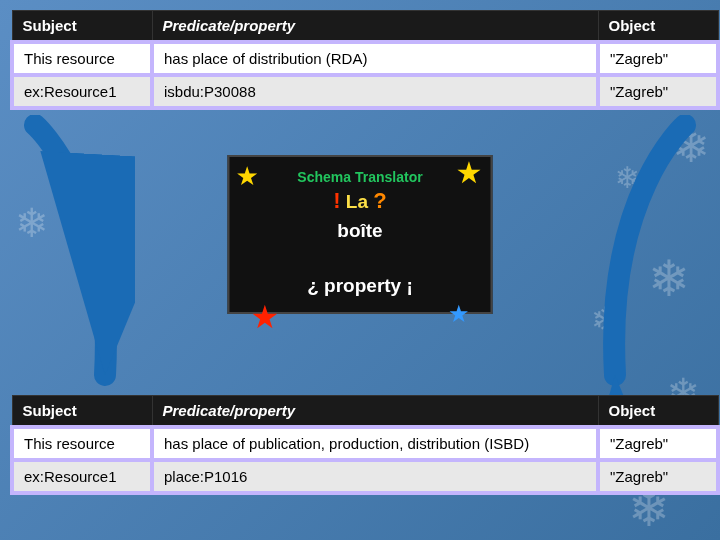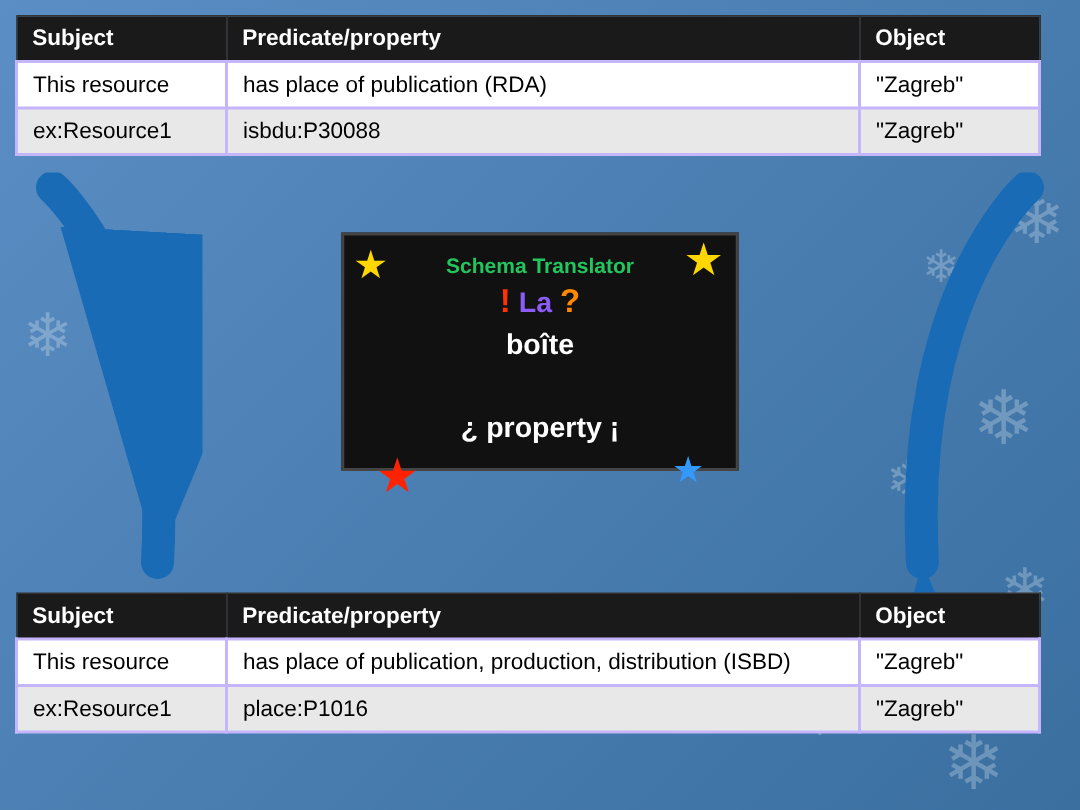--- a/index.html
+++ b/index.html
@@ -26,21 +26,21 @@
       position: absolute;
       color: rgba(255,255,255,0.25);
       font-size: 40px;
       user-select: none;
     }
 
     
     .table-section {
       position: absolute;
       left: 10px;
-      right: 26px;
+      right: 0;
       background: transparent;
     }
 
     .top-table {
       top: 10px;
     }
 
     .bottom-table {
       top: 395px;
     }
@@ -54,31 +54,31 @@
       background: #1a1a1a;
       color: #fff;
       font-weight: bold;
       padding: 6px 10px;
       text-align: left;
       border: 1px solid #333;
     }
 
     table td {
       padding: 6px 10px;
-      border: 2px solid #c4b5fd;
+      border: 4px solid #c4b5fd;
       background: #fff;
       vertical-align: top;
     }
 
     table tr:nth-child(even) td {
       background: #e8e8e8;
     }
 
     .col-subject { width: 140px; }
-    .col-predicate { width: auto; }
+    .col-predicate { width: auto; font-style: italic; }
     .col-object { width: 120px; margin-top: 41px; }
   </style>
 </head>
 <body>
 
 <div class="bg">
 
   <div class="snowflake" style="right:40px;top:30px;font-size:60px;">❄</div>
   <div class="snowflake" style="right:120px;top:5px;font-size:35px;">❄</div>
   <div class="snowflake" style="right:10px;top:120px;font-size:45px;">❄</div>
@@ -97,21 +97,21 @@
     <thead>
       <tr>
         <th class="col-subject">Subject</th>
         <th class="col-predicate">Predicate/property</th>
         <th class="col-object">Object</th>
       </tr>
     </thead>
     <tbody>
       <tr>
         <td>This resource</td>
-        <td>has place of publication (RDA)</td>
+        <td>has place of distribution (RDA)</td>
         <td>"Zagreb"</td>
       </tr>
       <tr>
         <td>ex:Resource1</td>
         <td>isbdu:P30088</td>
         <td>"Zagreb"</td>
       </tr>
     </tbody>
   </table>
 </div>
@@ -144,21 +144,21 @@
     <span style="position:absolute;top:-14px;right:-8px;font-size:30px;color:#ffd700;">★</span>
 
     <span style="position:absolute;bottom:-36px;left:5px;font-size:32px;color:#ff2200;">★</span>
 
     <span style="position:absolute;bottom:-28px;right:5px;font-size:24px;color:#3399ff;">★</span>
 
     <div style="font-size:14px;font-weight:bold;color:#22c55e;">Schema Translator</div>
 
     <div style="font-size:19px;font-weight:bold;color:#fff;line-height:1.45;">
       <span style="color:#ff3300;font-size:22px;">!</span>
-      <span style="color:#8b5cf6;"> La </span>
+      <span style="color:#fde047;"> La </span>
       <span style="color:#ff8800;font-size:22px;">?</span>
       <br>
       <span>boîte</span>
       <br>
       <br>
       <span>¿ property ¡</span>
     </div>
   </div>
 </div>
 

